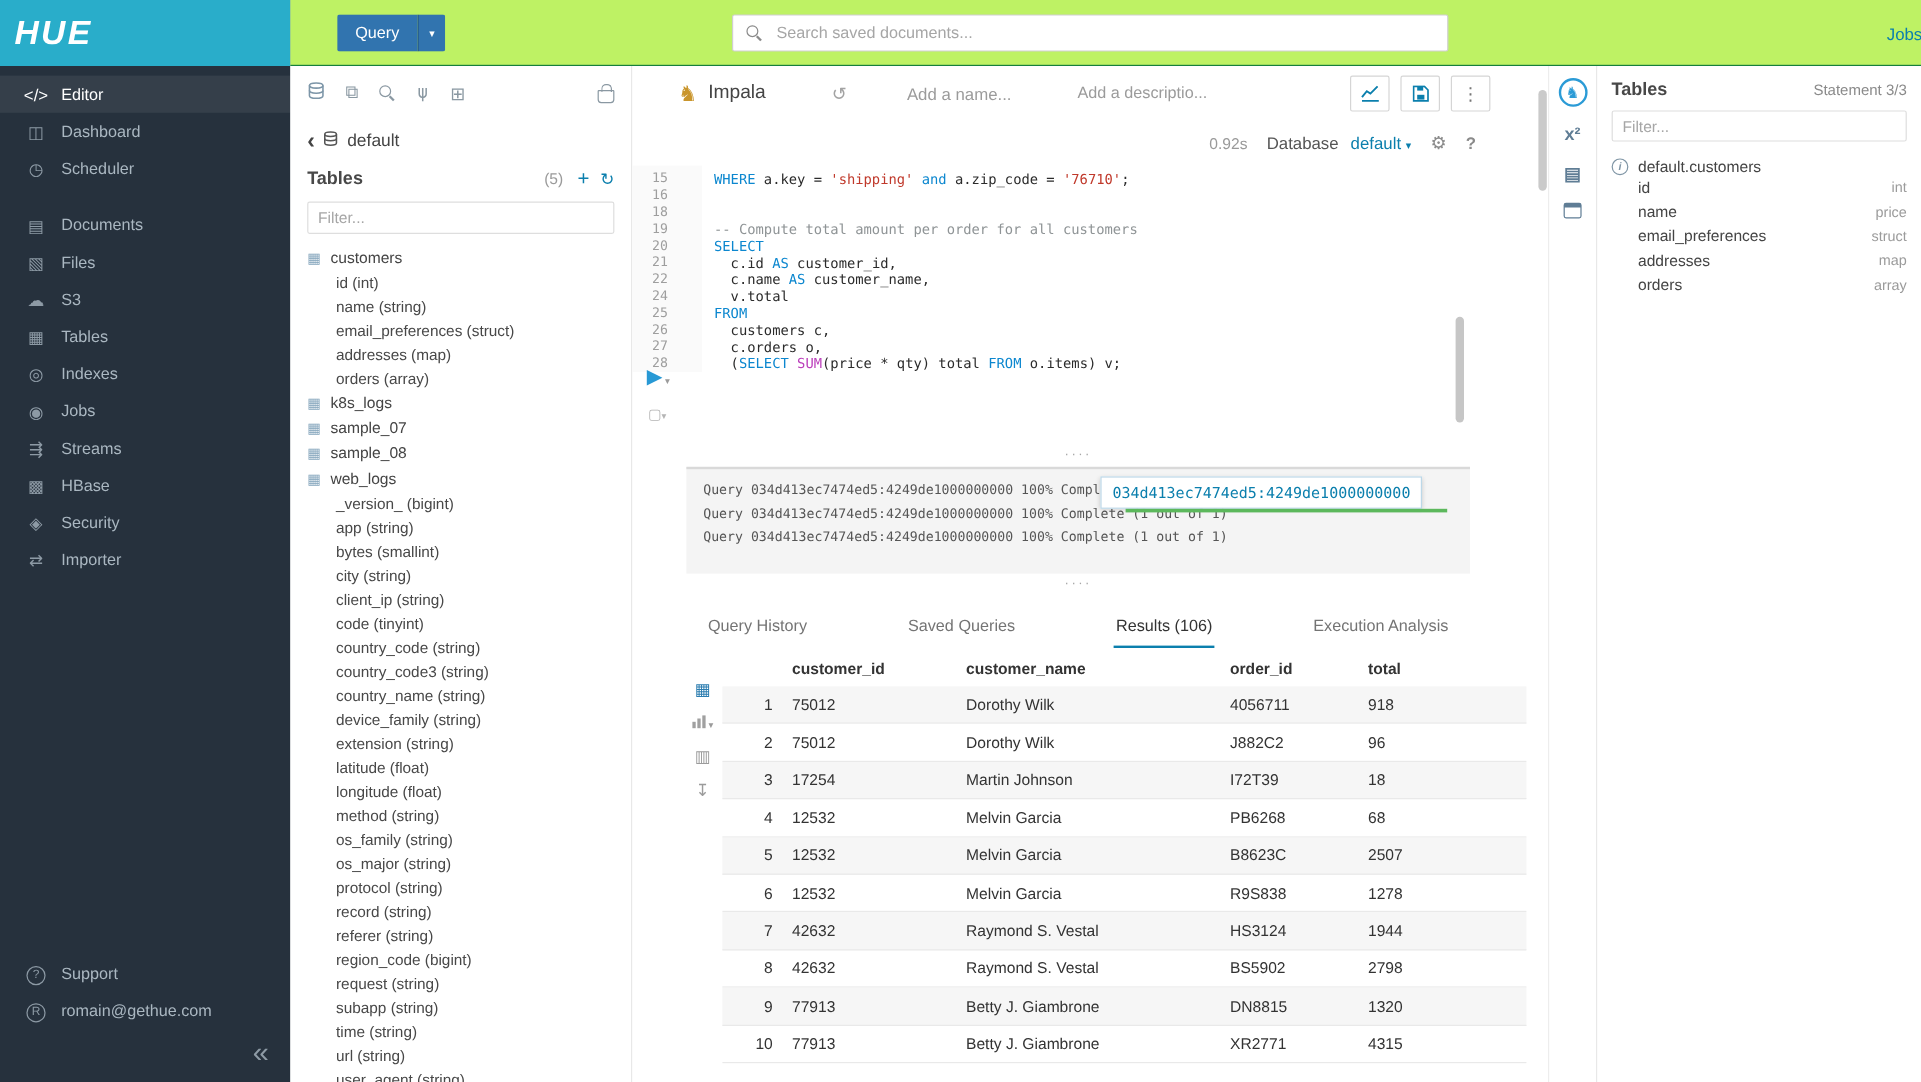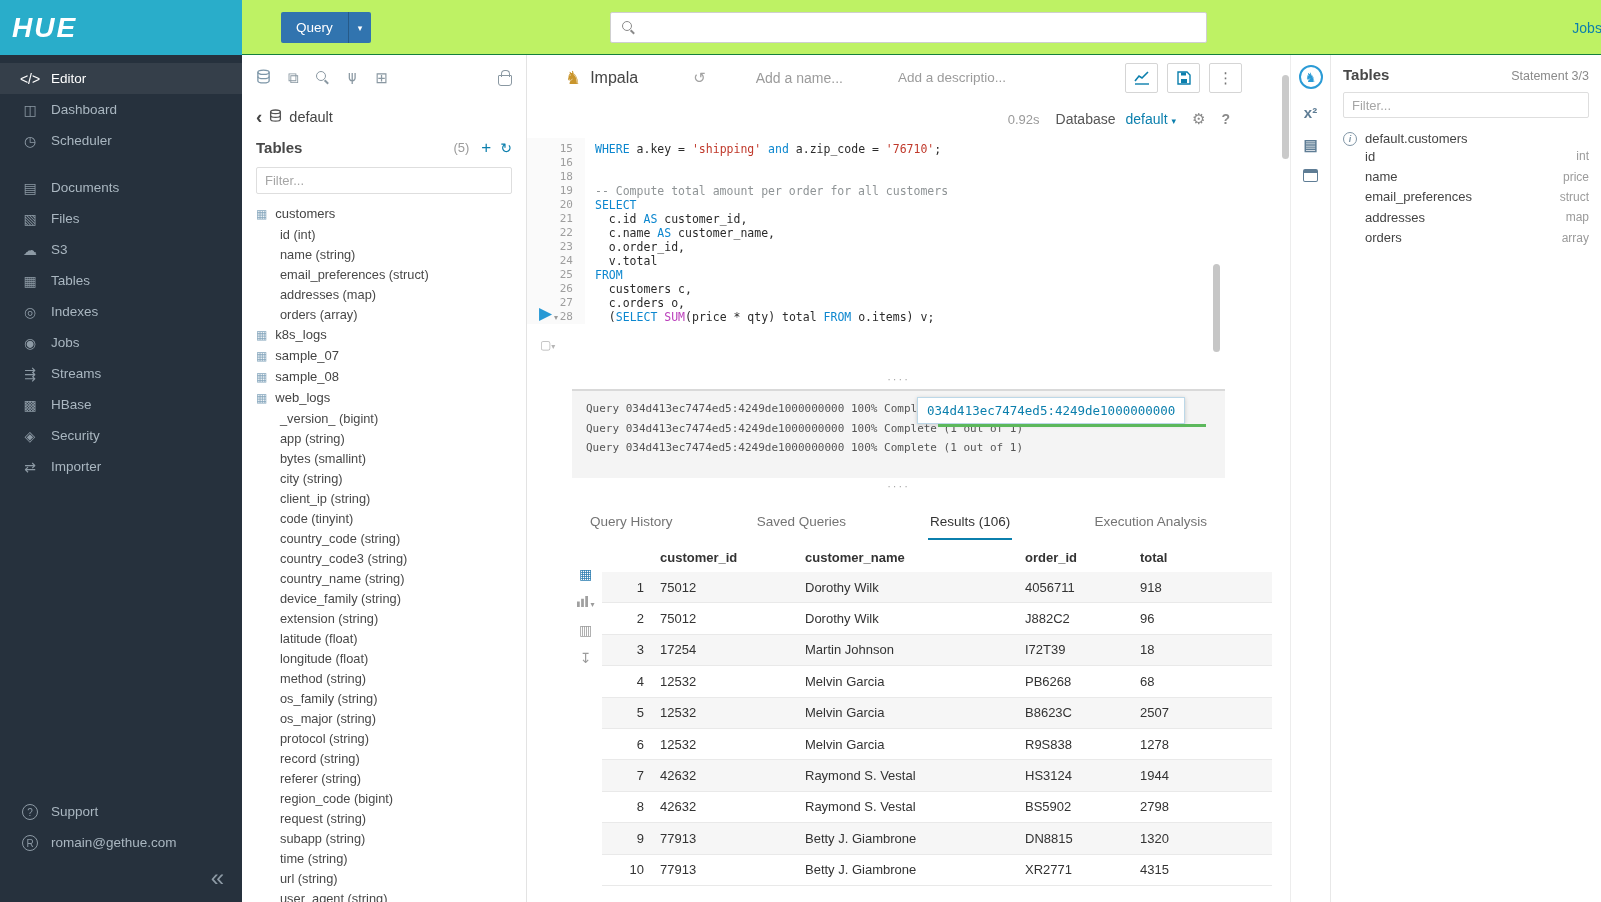--- a/index.html
+++ b/index.html
@@ -87,21 +87,21 @@
   .exec-time{color:#9a9a9a;font-size:13px}
   .db-label{color:#555;font-size:14px}
   .db-value{color:#0b7fad;font-size:14px;cursor:pointer;margin-left:-6px}
   .db-value .cd{font-size:9px}
   .gear-ic{color:#8a8a8a;font-size:15px;cursor:pointer}
   .help-ic{color:#8a8a8a;font-size:14px;font-weight:bold;cursor:pointer}
 
   .code{position:relative;padding-top:4px}
   .code::before{content:"";position:absolute;left:0;top:0;bottom:0;width:58px;background:#fafafa}
   .code-line{display:flex;height:14px;line-height:14px;font-family:"DejaVu Sans Mono",monospace;font-size:11.5px;position:relative}
-  .gutter{width:58px;padding-right:12px;text-align:right;color:#9e9e9e;flex-shrink:0;font-size:11px}
+  .gutter{width:58px;padding-right:12px;text-align:center;color:#9e9e9e;flex-shrink:0;font-size:11px}
   .code-text{margin-left:10px;white-space:pre}
   .code-text span{white-space:pre}
   .c-kw{color:#0c87cf}
   .c-str{color:#c0392b}
   .c-cmt{color:#8f9496}
   .c-fn{color:#bb3fbb}
   .c-txt{color:#2b2b2b}
 
   .play-btn{position:absolute;left:12px;top:250px;display:flex;align-items:flex-end;cursor:pointer}
   .play-tri{color:#2899d5;font-size:17px;line-height:17px}
@@ -261,20 +261,21 @@
 
   <header class="topbar">
     <div class="query-group">
       <div class="query-main">Query</div>
       <div class="query-caret">
           <span>▾</span>
         </div>
     </div>
     <div class="search-wrap">
       <span class="mag"></span>
+      <input placeholder="Search saved documents..." style="">
     </div>
     <div class="topbar-right">
       <div class="jobs-link">
         <span>Jobs</span>
         <span class="ji">▤</span>
       </div>
       <span class="hist-ic">↺</span>
     </div>
   </header>
 
@@ -484,24 +485,20 @@
         <div class="code-line">
           <div class="gutter">21</div>
           <div class="code-text"><span class="c-txt">  c.id </span><span class="c-kw">AS</span><span class="c-txt"> customer_id,</span></div>
         </div>
 
         <div class="code-line">
           <div class="gutter">22</div>
           <div class="code-text"><span class="c-txt">  c.name </span><span class="c-kw">AS</span><span class="c-txt"> customer_name,</span></div>
         </div>
 
-        <div class="code-line">
-          <div class="gutter">23</div>
-          <div class="code-text"><span class="c-txt">  o.order_id,</span></div>
-        </div>
 
         <div class="code-line">
           <div class="gutter">24</div>
           <div class="code-text"><span class="c-txt">  v.total</span></div>
         </div>
 
         <div class="code-line">
           <div class="gutter">25</div>
           <div class="code-text"><span class="c-kw">FROM</span></div>
         </div>

